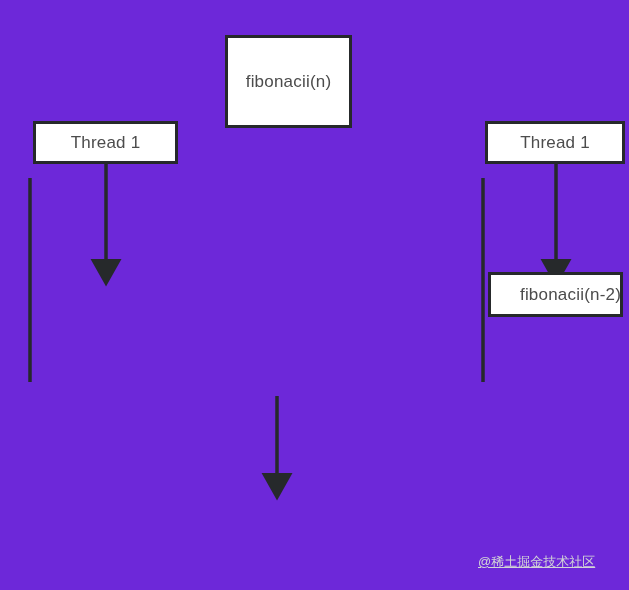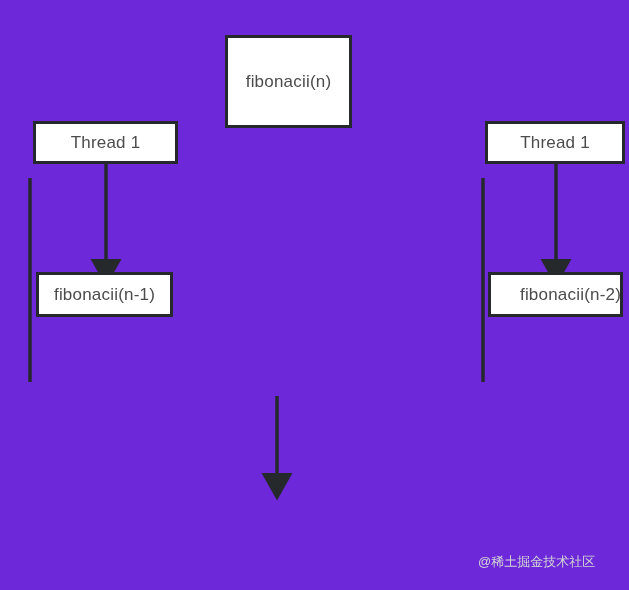--- a/index.html
+++ b/index.html
@@ -51,20 +51,21 @@
 
   .watermark {
     position: absolute;
     left: 478px;
     top: 553px;
     font-size: 13px;
     color: #d2d4d6;
     font-family: "Liberation Sans", sans-serif;
     white-space: nowrap;
     user-select: none;
+    text-decoration: underline;
   }
 </style>
 </head>
 <body>
 
 <div id="canvas">
 
   <svg class="diagram-svg" viewBox="0 0 629 590">
     <defs>
       <marker id="arrowhead" markerWidth="8" markerHeight="9" refX="1" refY="4.5" orient="auto" markerUnits="strokeWidth">
@@ -88,23 +89,20 @@
   </div>
 
   <div class="node-box" id="node-thread-left">
     <span class="node-label">Thread 1</span>
   </div>
 
   <div class="node-box" id="node-thread-right">
     <span class="node-label">Thread 1</span>
   </div>
 
-  <div class="node-box" id="node-fib-n1">
-    <span class="node-label">fibonacii(n-1)</span>
-  </div>
 
   <div class="node-box" id="node-fib-n2">
     <span class="node-label">fibonacii(n-2)</span>
   </div>
 
 
   <div class="watermark">@稀土掘金技术社区</div>
 
 </div>
 

